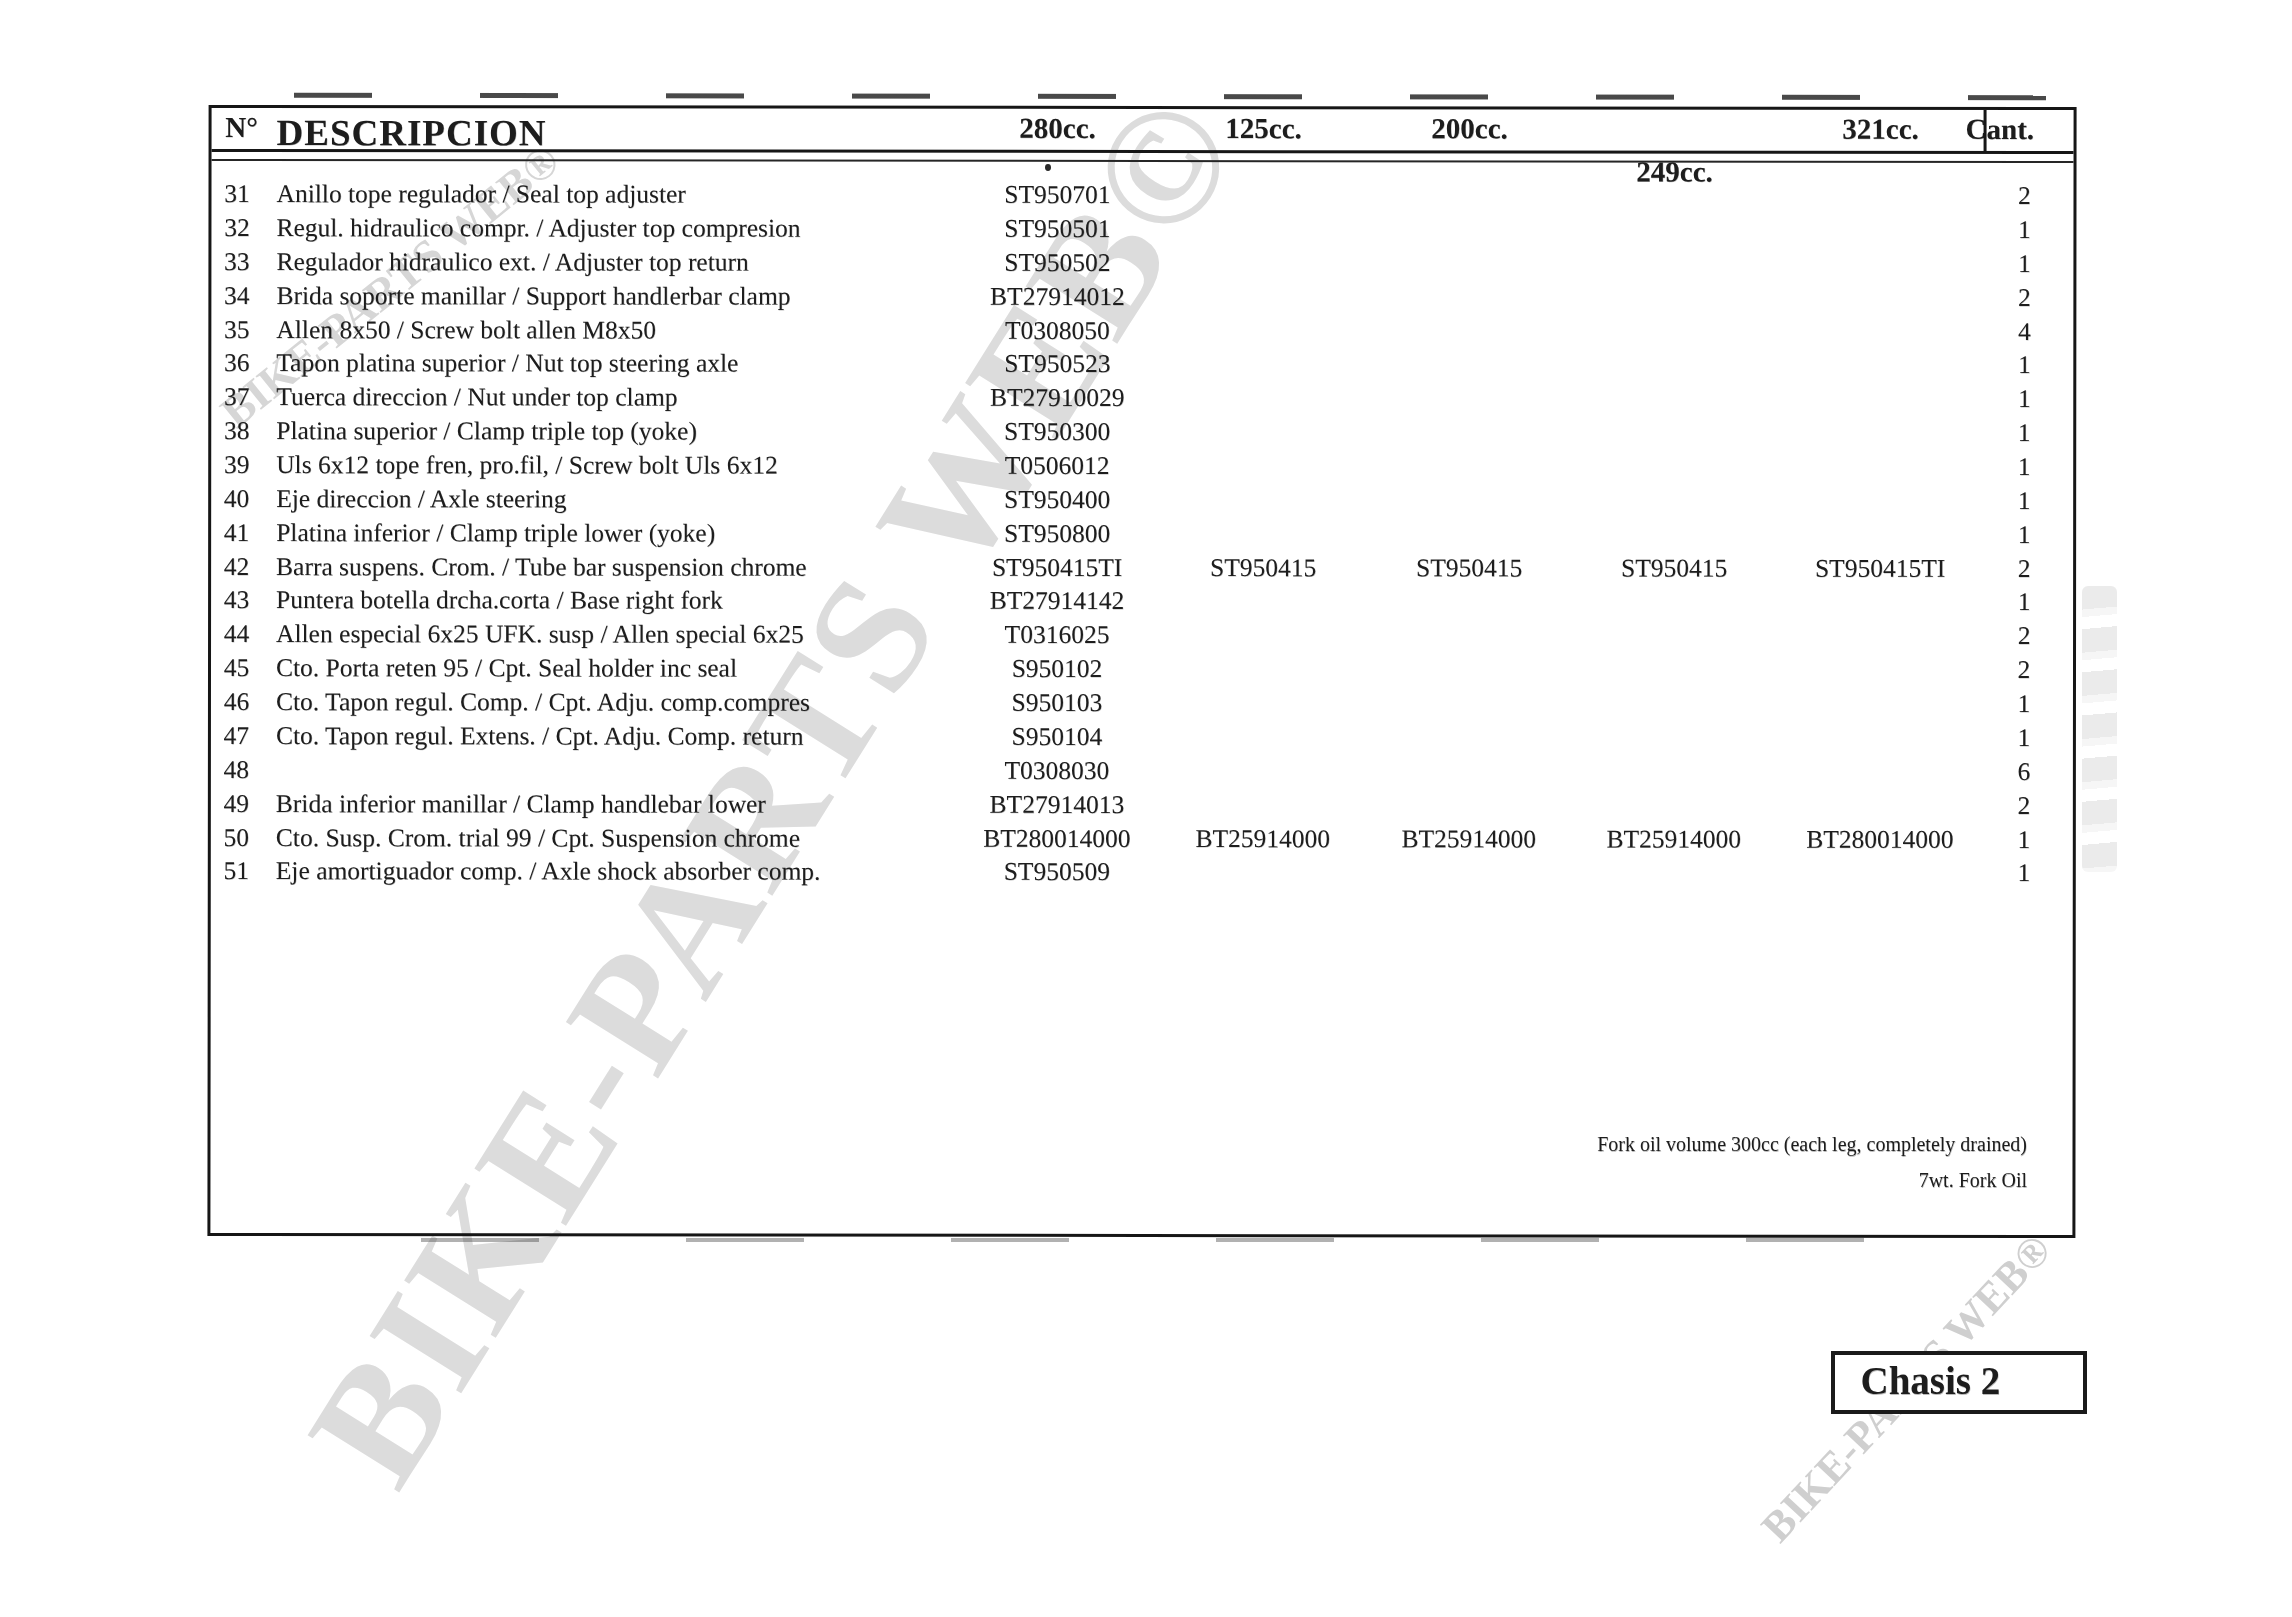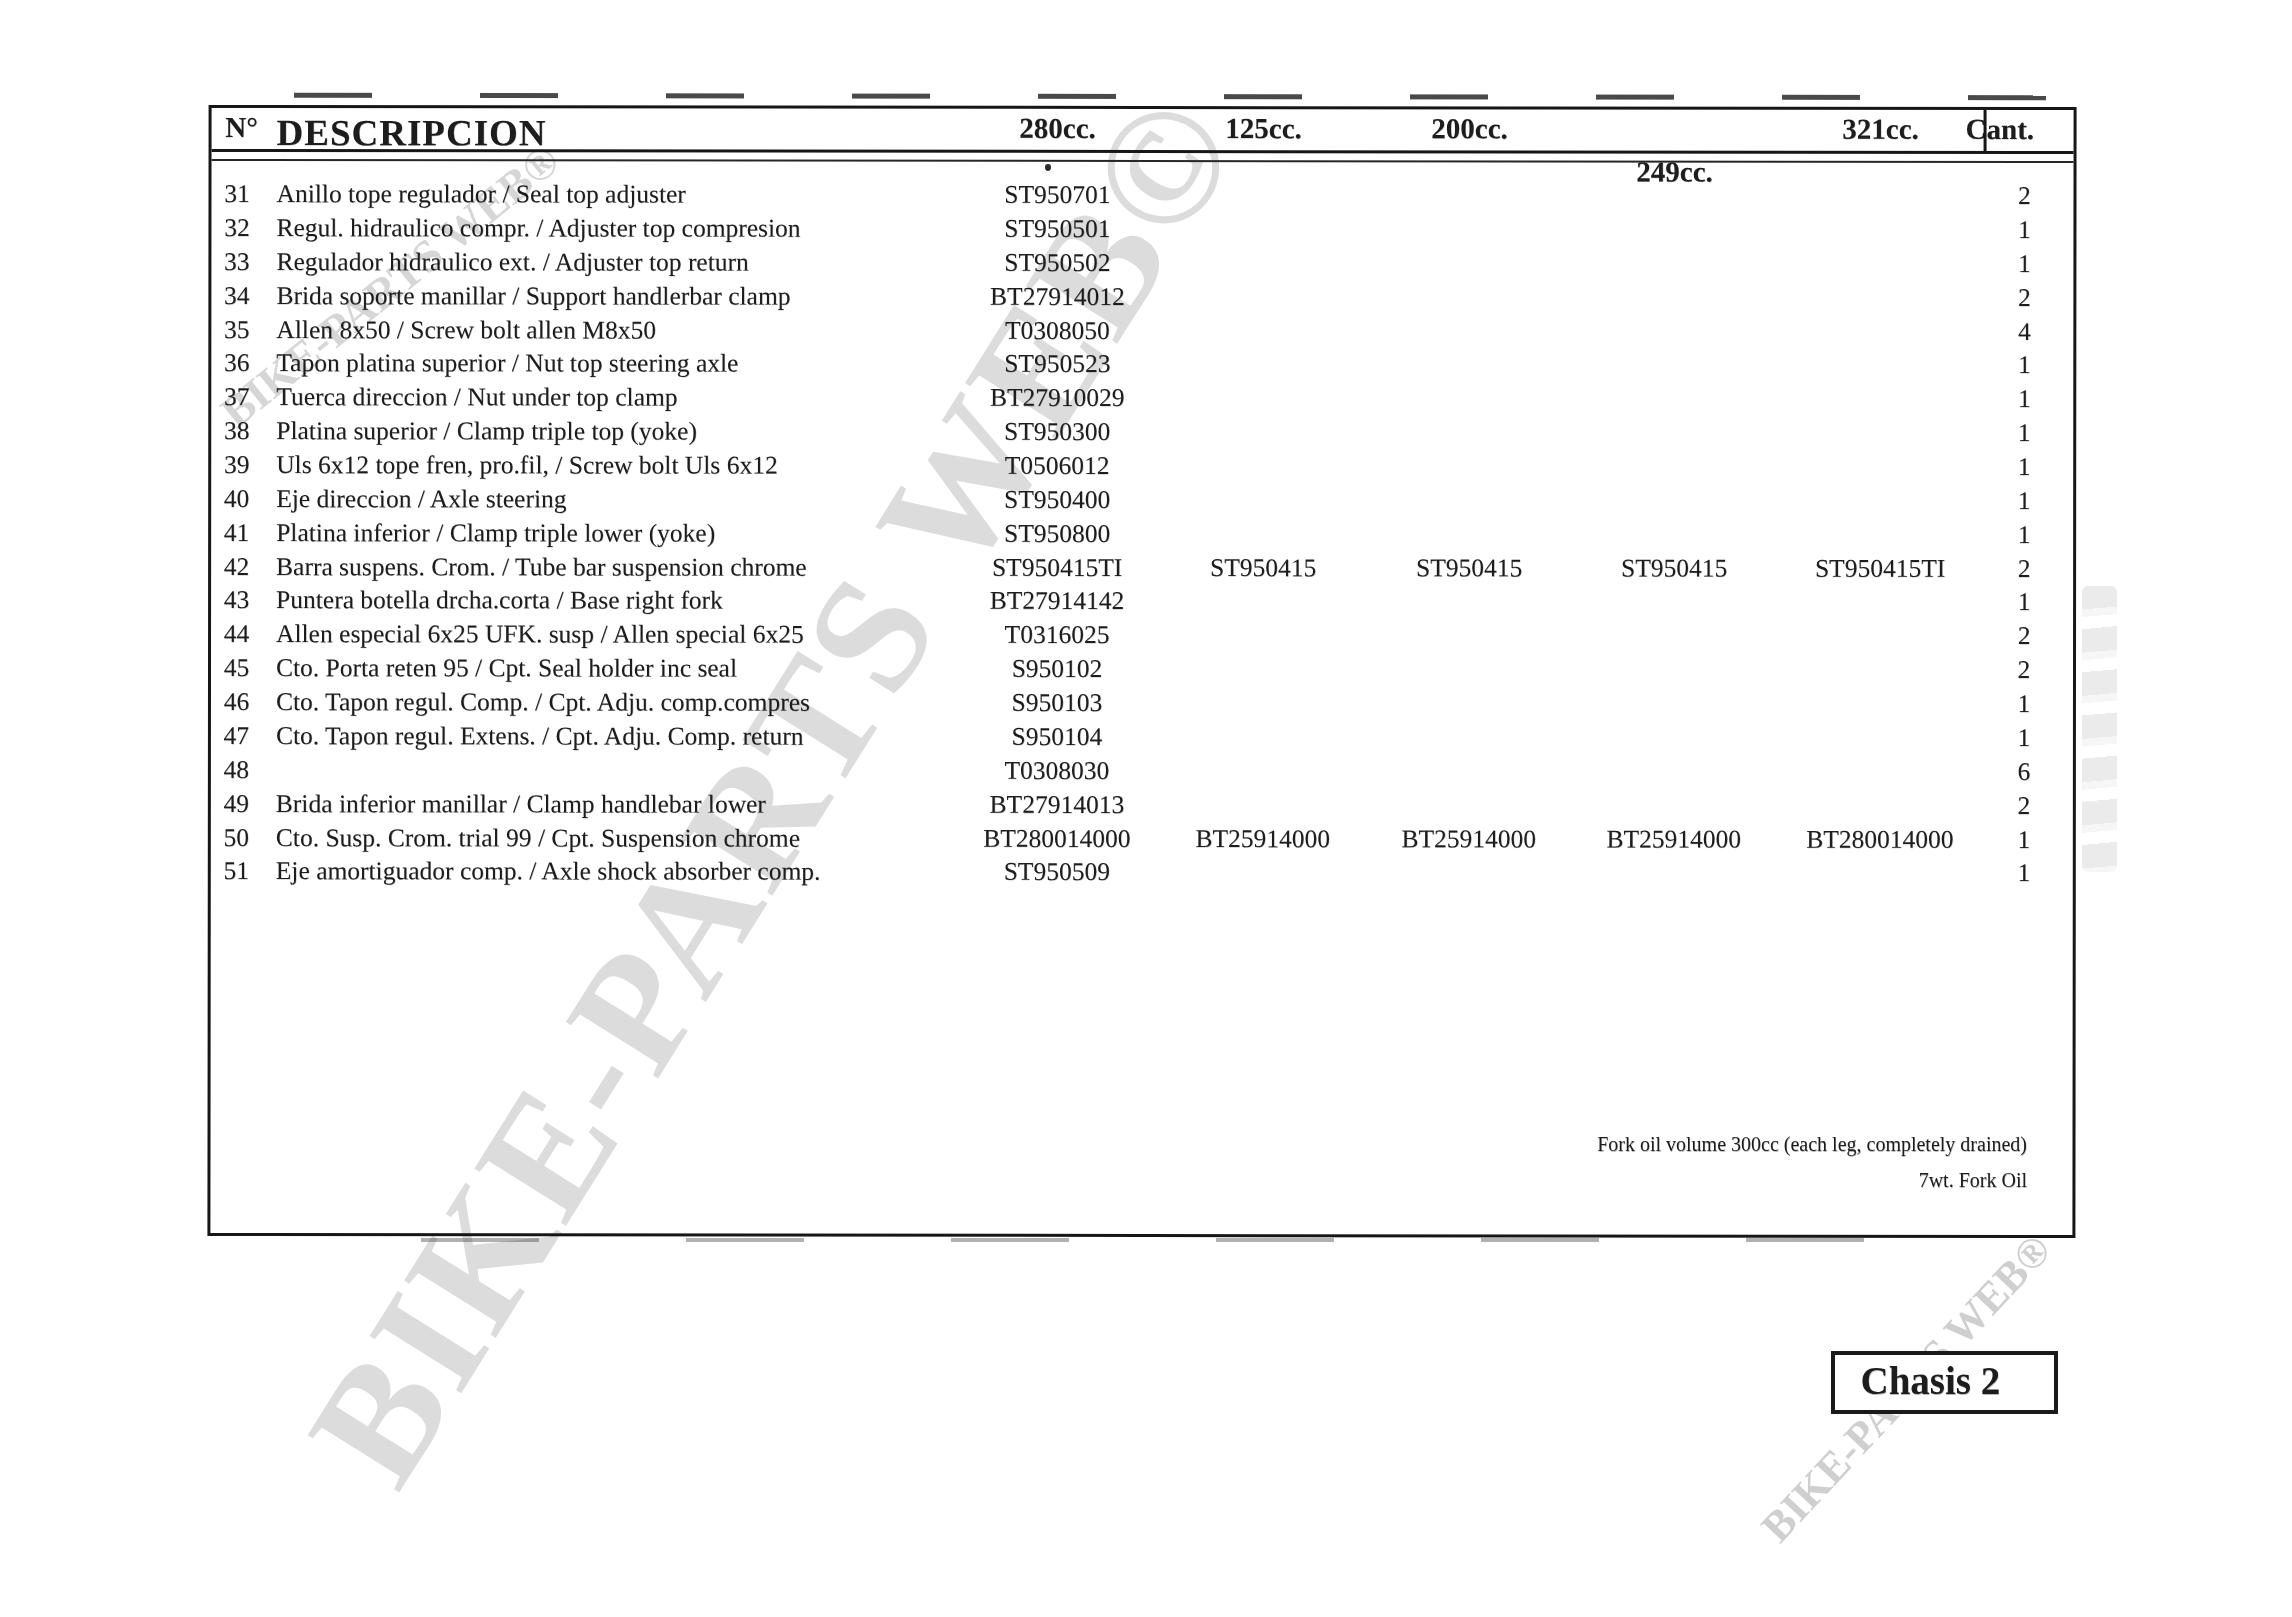--- a/index.html
+++ b/index.html
@@ -83,21 +83,21 @@
   .cell-c321 { left:1566px; width:206px; text-align:center; }
   .cell-cant { left:1754px; width:118px; text-align:center; }
 
   
   .notes { position:absolute; right:266px; top:1126px; text-align:right;
     font-size:20px; line-height:36px; z-index:4;
     text-shadow:0.5px 0.5px 0 rgba(25,25,25,.3); }
 
   
   .chasis-box {
-    position:absolute; left:1831px; top:1351px; width:227px; height:63px;
+    position:absolute; left:1831px; top:1351px; width:256px; height:63px;
     border:4.9px solid #1a1a1a; background:#ffffff; z-index:4; box-sizing:border-box;font-family:Liberation Serif, serif;
   }
   .chasis-box span {
     display:block; padding-left:25.5px; font-size:39px; font-weight:bold;
     line-height:51px; text-shadow:0.5px 0.5px 0 rgba(25,25,25,.3);
   }
 </style>
 </head>
 <body>
 

